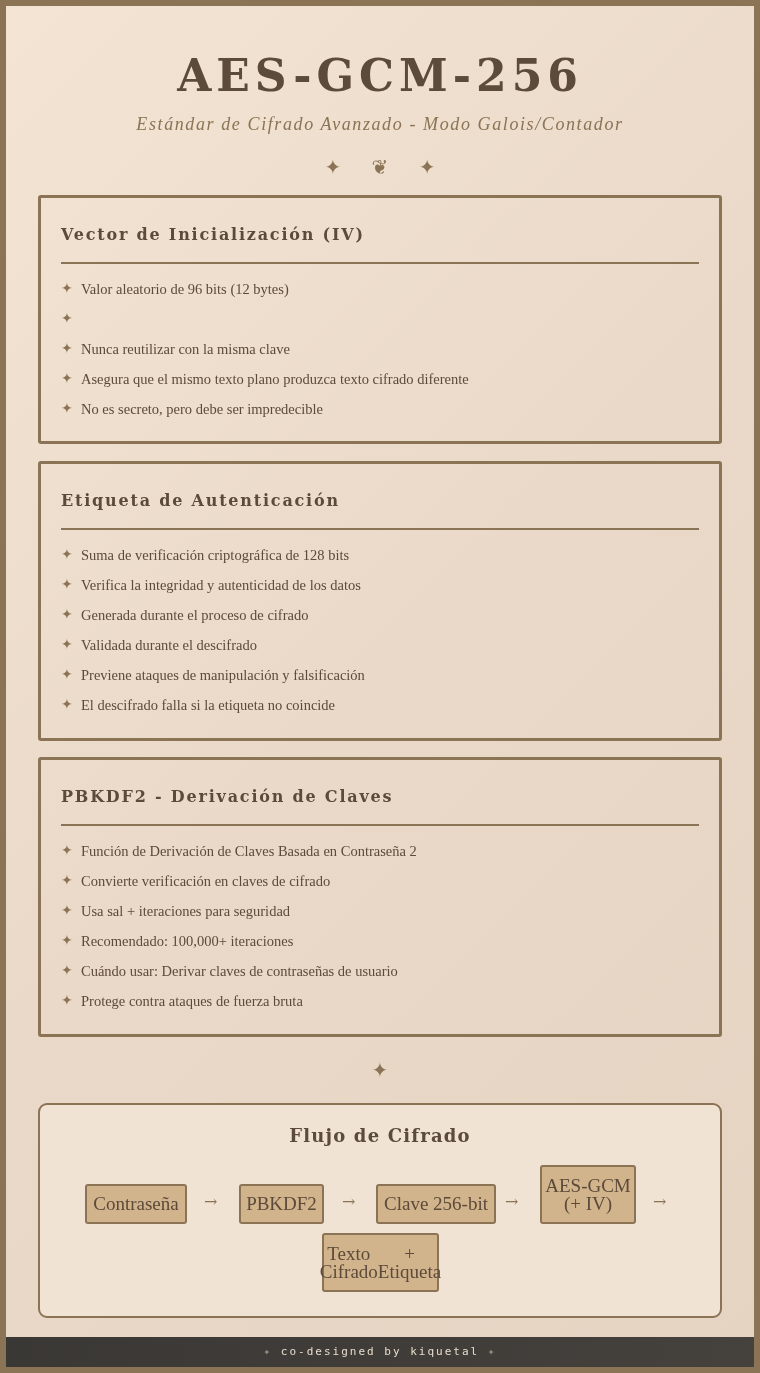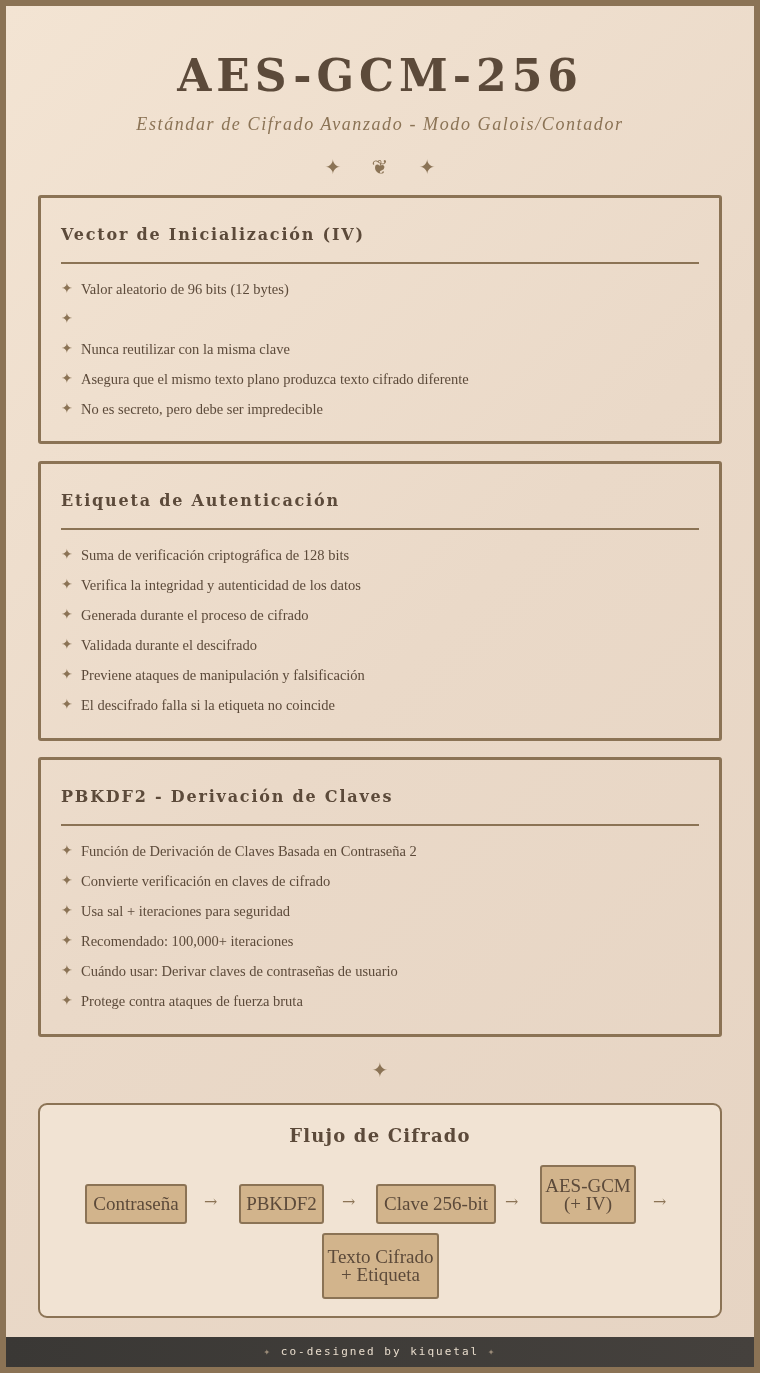--- a/index.html
+++ b/index.html
@@ -249,21 +249,21 @@
       <span>Clave 256-bit</span>
     </div>
     <div class="arrow" style="left:465px;top:87px;">→</div>
 
     <div class="node" style="left:500px;top:60px;width:96px;height:59px;flex-direction:column;">
       <span>AES-GCM</span>
       <span>(+ IV)</span>
     </div>
     <div class="arrow" style="left:613px;top:87px;">→</div>
 
-    <div class="node" style="left:282px;top:128px;width:117px;height:66px;flex-direction:column;">
+    <div class="node" style="left:282px;top:128px;width:117px;height:59px;flex-direction:row;">
       <span>Texto Cifrado</span>
       <span>+ Etiqueta</span>
     </div>
   </div>
 
   <div class="footer">
     <span class="fstar">✦</span>
     <span>co-designed by kiquetal</span>
     <span class="fstar">✦</span>
   </div>

